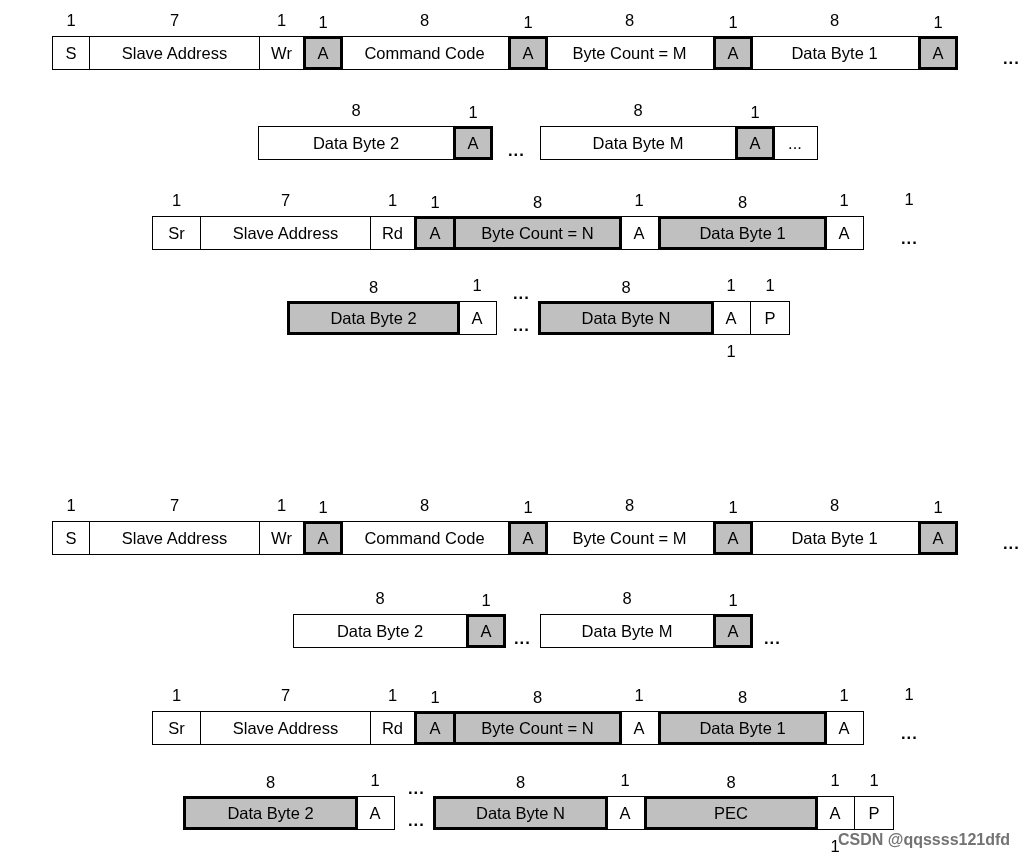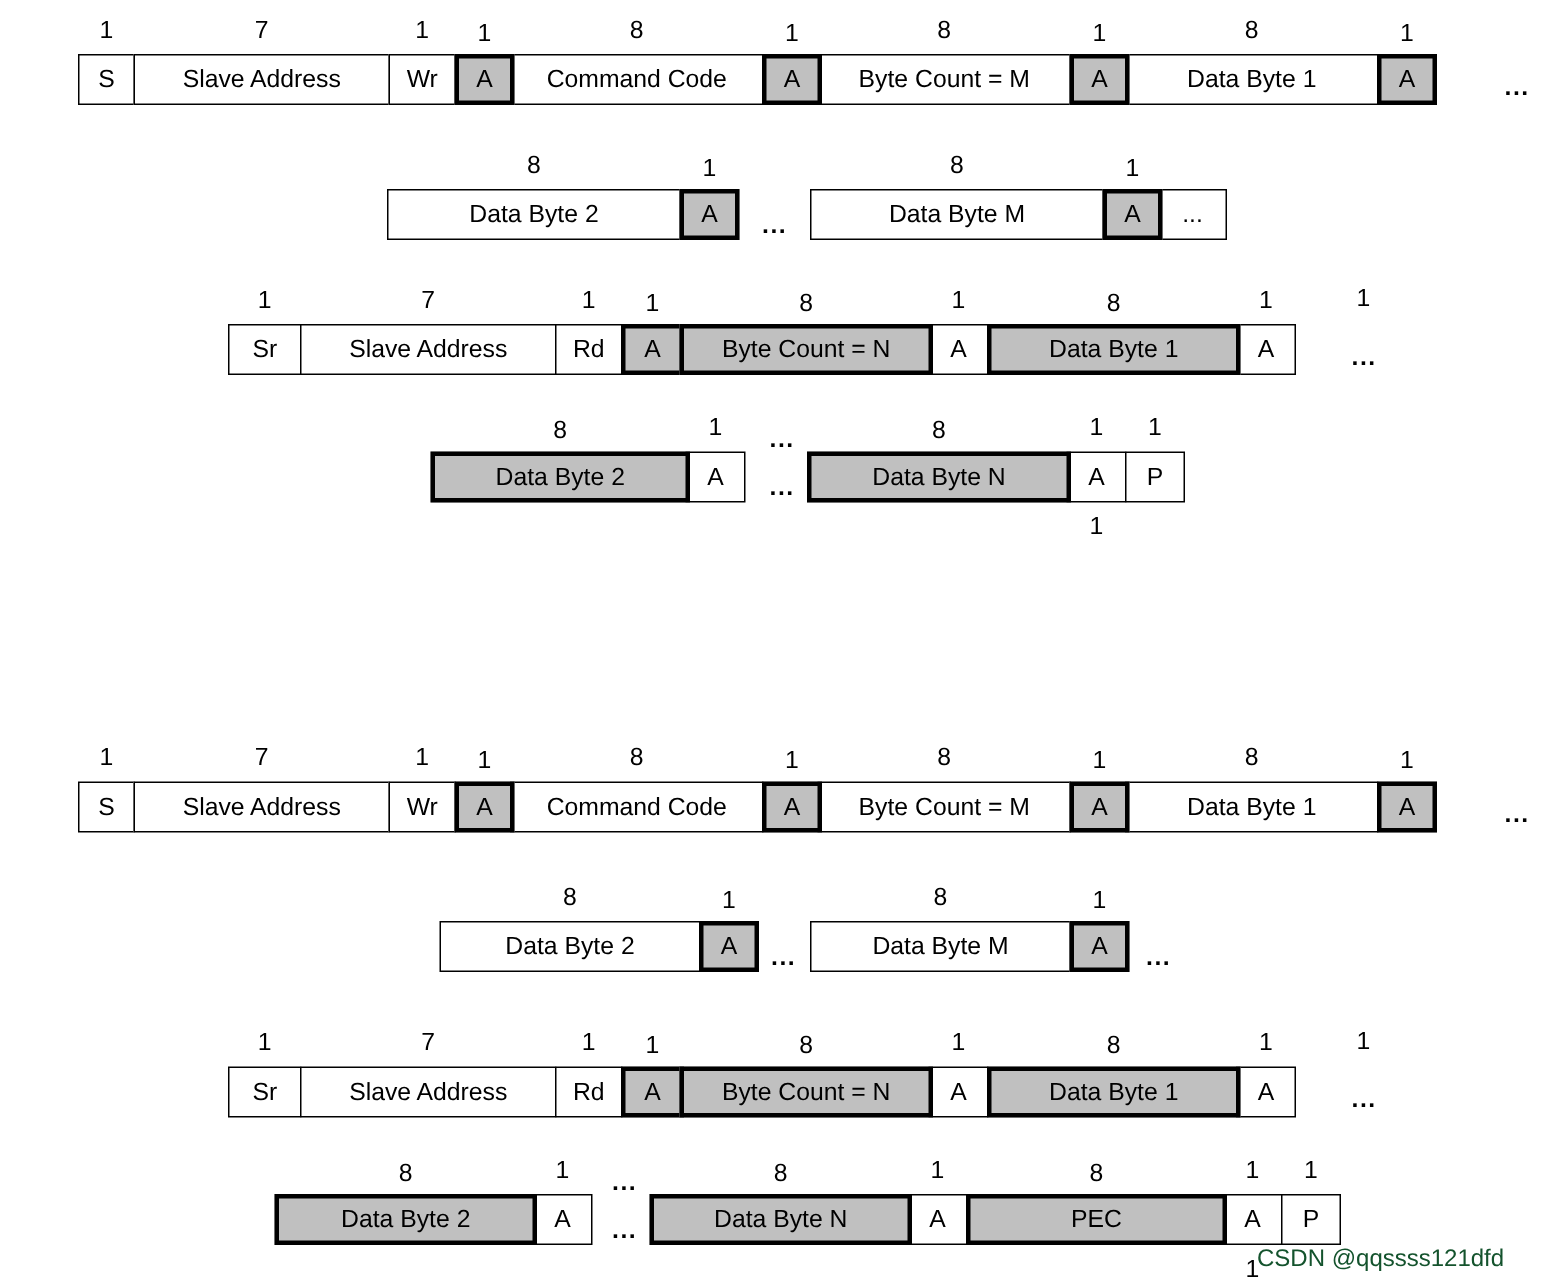--- a/index.html
+++ b/index.html
@@ -104,22 +104,23 @@
     font-size: 16.5px;
     line-height: 1;
     color: #000000;
     text-align: center;
   }
 
   .watermark {
     position: absolute;
     font-size: 16px;
     line-height: 1;
-    color: #14532d;
+    color: #737373;
     white-space: nowrap;
+    font-weight: bold;
   }
 </style>
 </head>
 <body>
 
 <div id="diagram">
     <div class="proto-row" style="left: 0px; top: 10px; width: 1035px;">
       <div class="cell-group" style="left: 52px;">
         <div class="cell" style="width: 38px;">
           <span>S</span>

